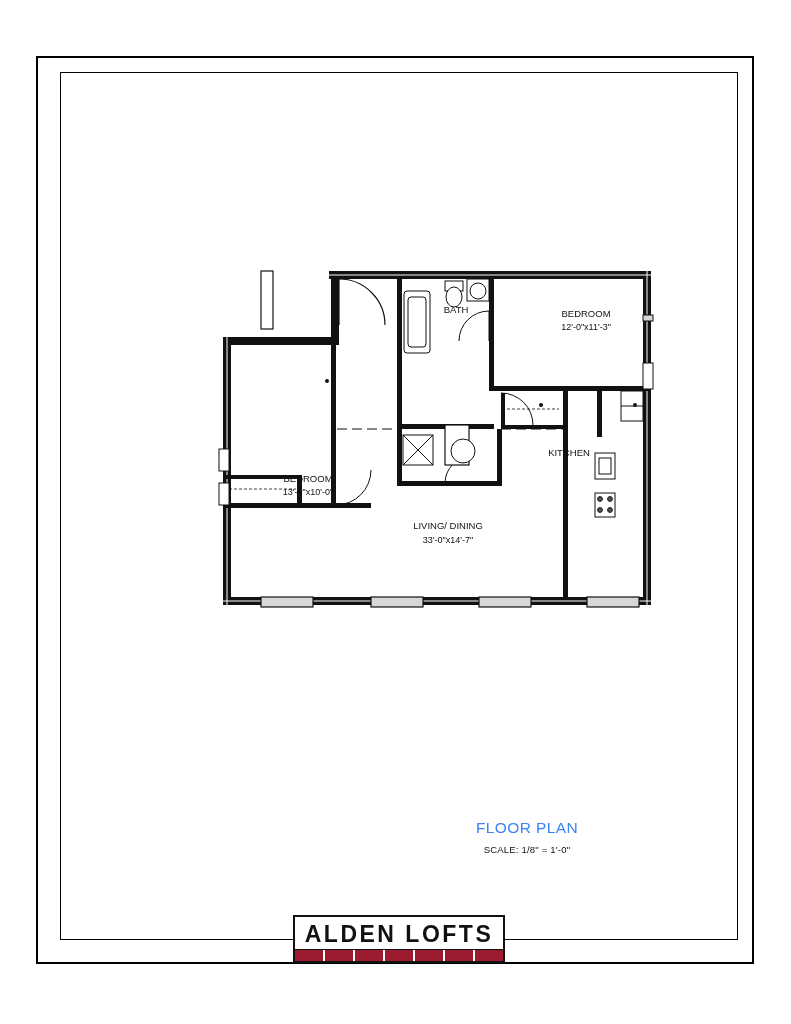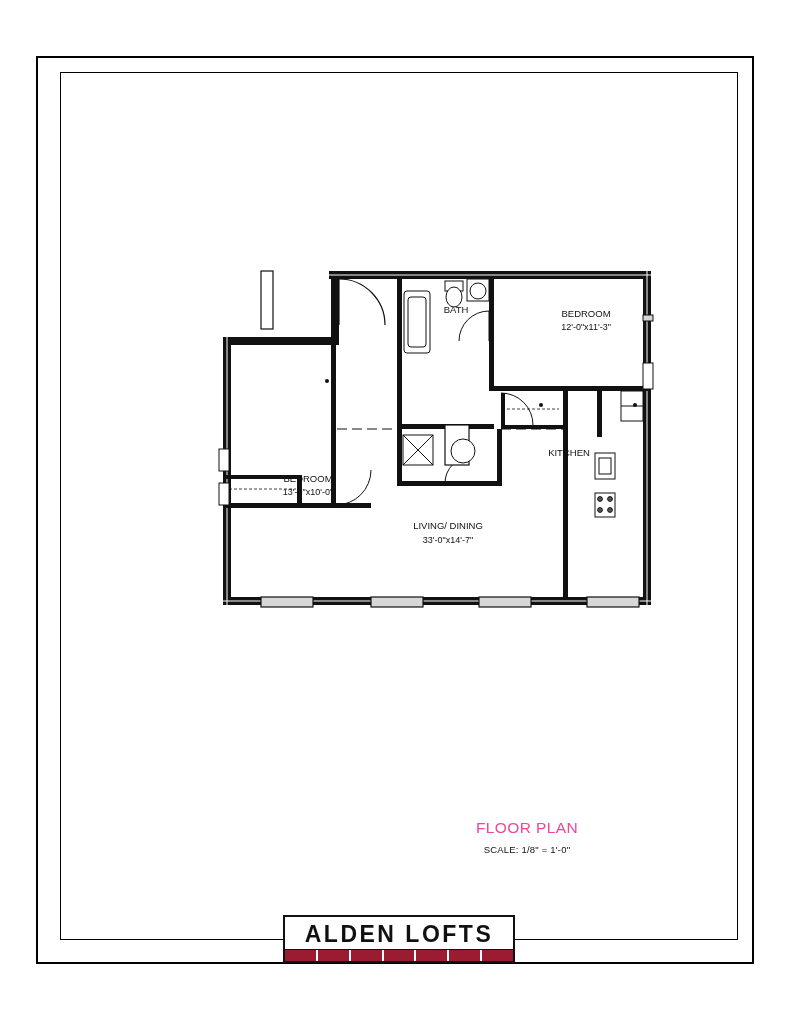--- a/index.html
+++ b/index.html
@@ -56,39 +56,39 @@
   .tb-line1 {
     font-size: 15.5px;
     letter-spacing: 0.4px;
     color: #111111;
     line-height: 20px;
     white-space: nowrap;
   }
   .tb-line2 {
     font-size: 15.5px;
     letter-spacing: 0.4px;
-    color: #ec4899;
+    color: #3b82f6;
     line-height: 20px;
     white-space: nowrap;
   }
   .tb-scale {
     font-size: 9.5px;
     letter-spacing: 0.2px;
     color: #111111;
     margin-top: 6px;
     white-space: nowrap;
   }
 
   
   .logo {
     position: absolute;
     left: 50%;
     transform: translateX(-50%);
     bottom: -24px;
-    width: 232px;
+    width: 212px;
     background: #ffffff;
     border: 2px solid #111111;
     padding: 0;
     box-sizing: border-box;
   }
   .logo-text {
     font-family: "Liberation Sans", sans-serif;
     font-weight: bold;
     font-size: 23px;
     letter-spacing: 2.5px;

